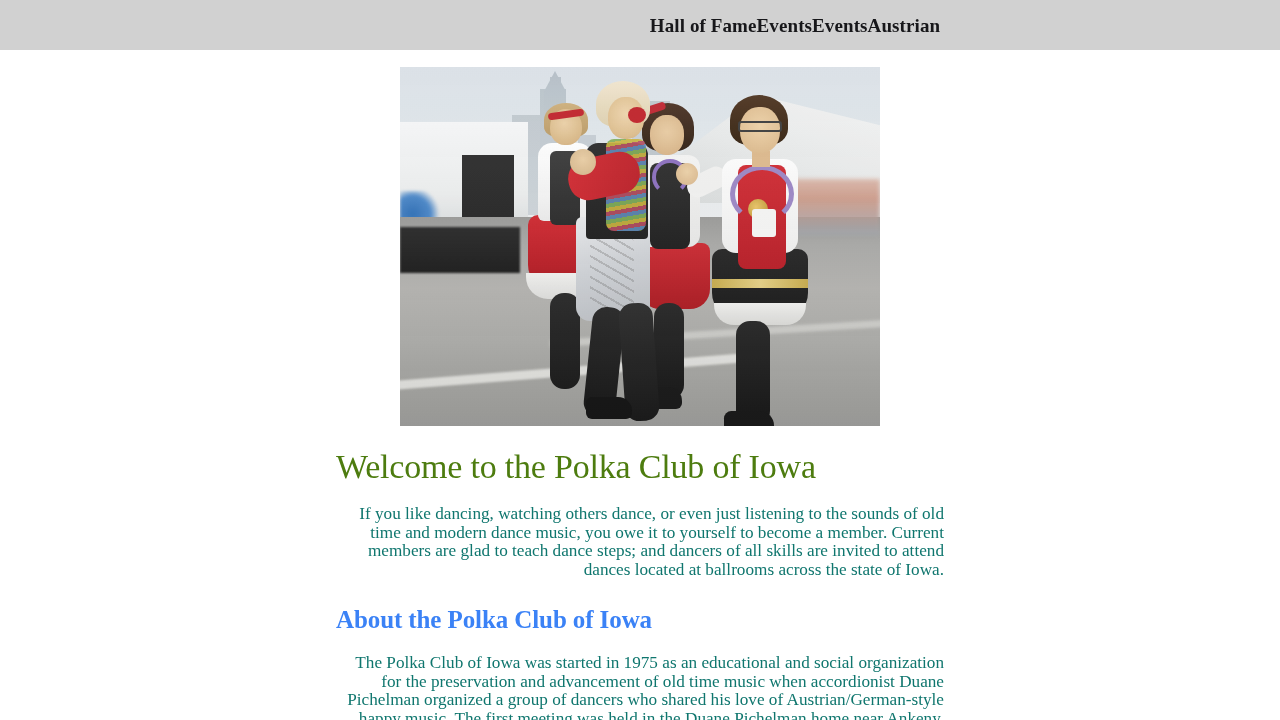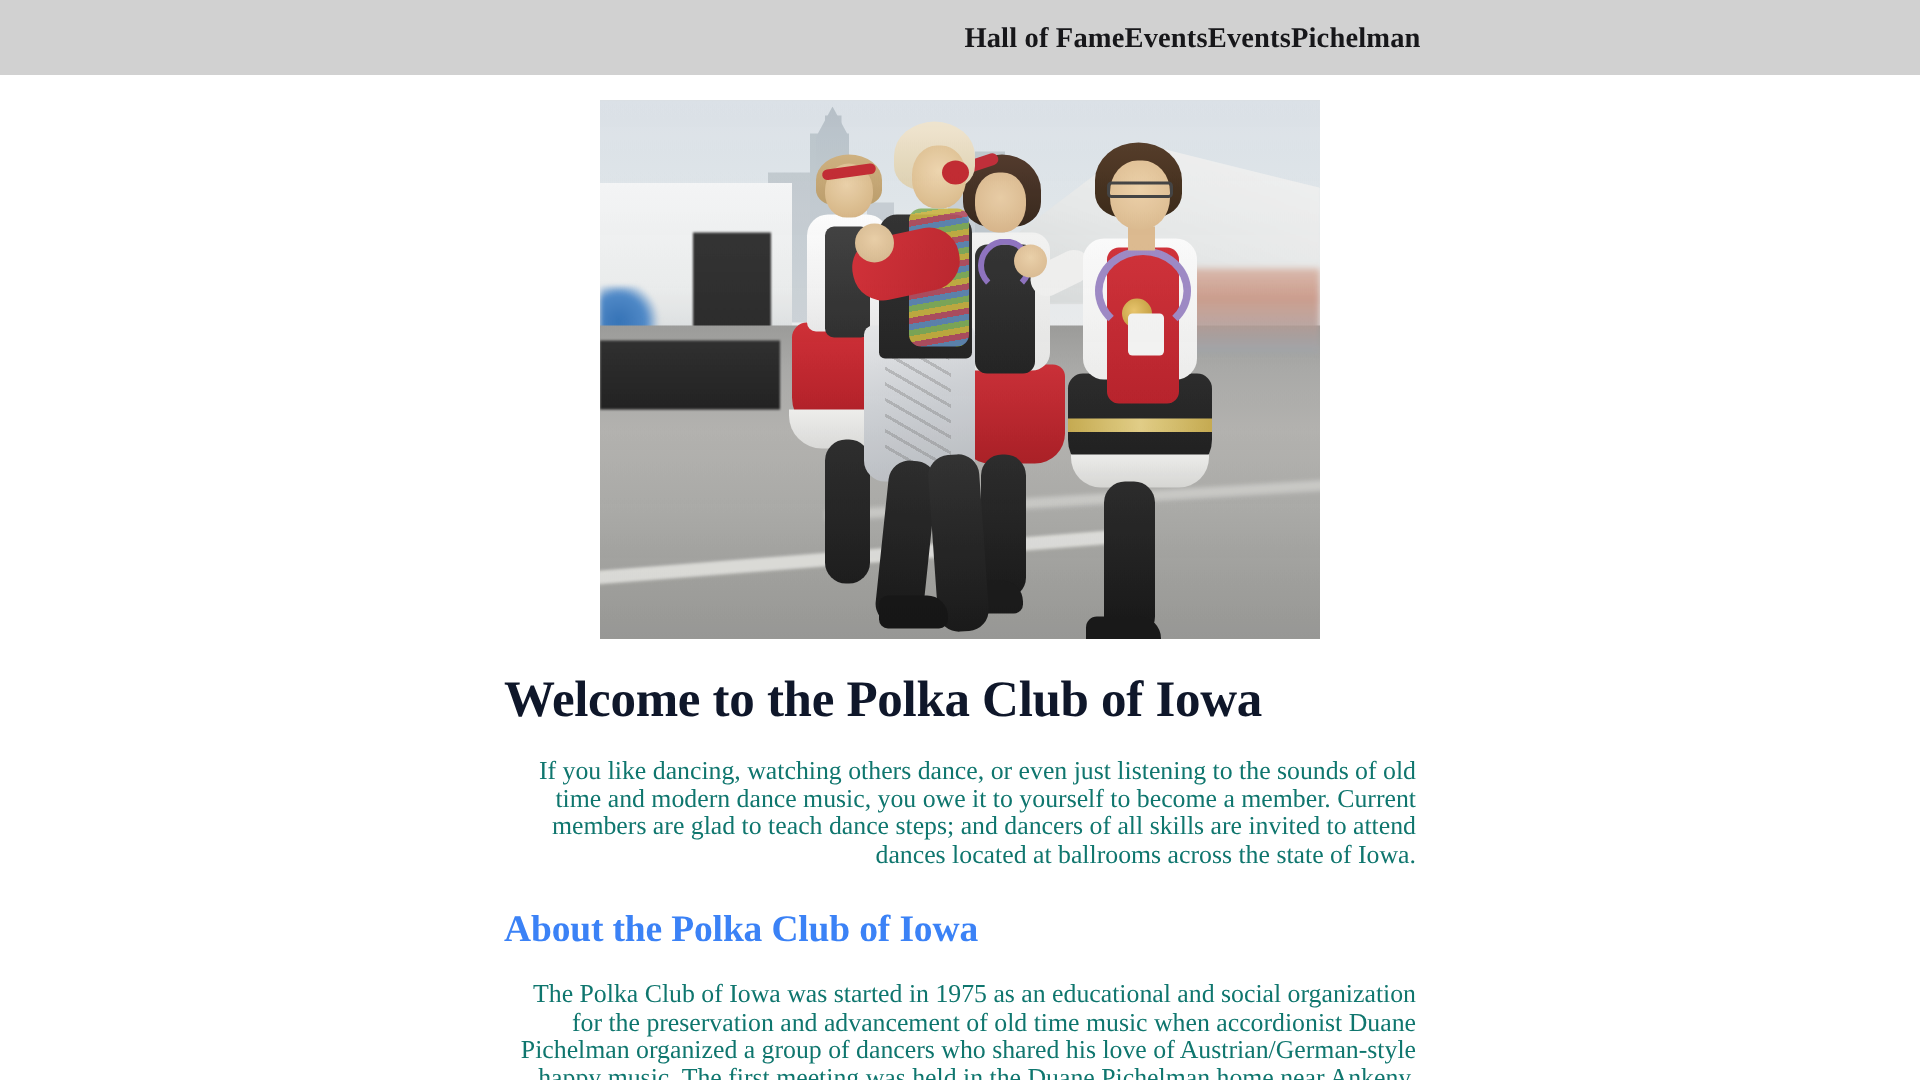--- a/index.html
+++ b/index.html
@@ -284,24 +284,24 @@
   .hero-soften {
     position: absolute; inset: 0;
     backdrop-filter: blur(0px);
     background: linear-gradient(180deg, rgba(255,255,255,0.06) 0%, rgba(0,0,0,0.02) 100%);
     pointer-events: none;
   }
 
   
   h1.title {
     font-family: "Liberation Serif", "DejaVu Serif", serif;
-    font-weight: bold;
+    font-weight: normal;
     font-size: 34px;
     line-height: 1.15;
-    color: #0f172a;
+    color: #4d7c0f;
     margin: 21px 0 0 0;
     letter-spacing: -0.2px;
   }
   h2.subtitle {
     font-family: "Liberation Serif", "DejaVu Serif", serif;
     font-weight: bold;
     font-size: 25px;
     line-height: 1.15;
     color: #3b82f6;
     margin: 27px 0 0 0;
@@ -318,21 +318,21 @@
   #about-paragraph { margin-top: 19px; }
 </style>
 </head>
 <body>
 
 <nav class="navbar">
   <ul class="nav-list">
     <li class="nav-item">Hall of Fame</li>
     <li class="nav-item">Events</li>
     <li class="nav-item">Events</li>
-    <li class="nav-item">Pichelman</li>
+    <li class="nav-item">Austrian</li>
   </ul>
 </nav>
 
 <div class="page">
   <div class="container">
 
     <div class="hero-wrap">
       <div class="hero" role="img" aria-label="Four women in traditional red, black and white folk dance costumes performing a polka outdoors on pavement, with the Des Moines skyline, a white event tent and loudspeakers in the background">
         <div class="sky"></div>
         <div class="skyline">

